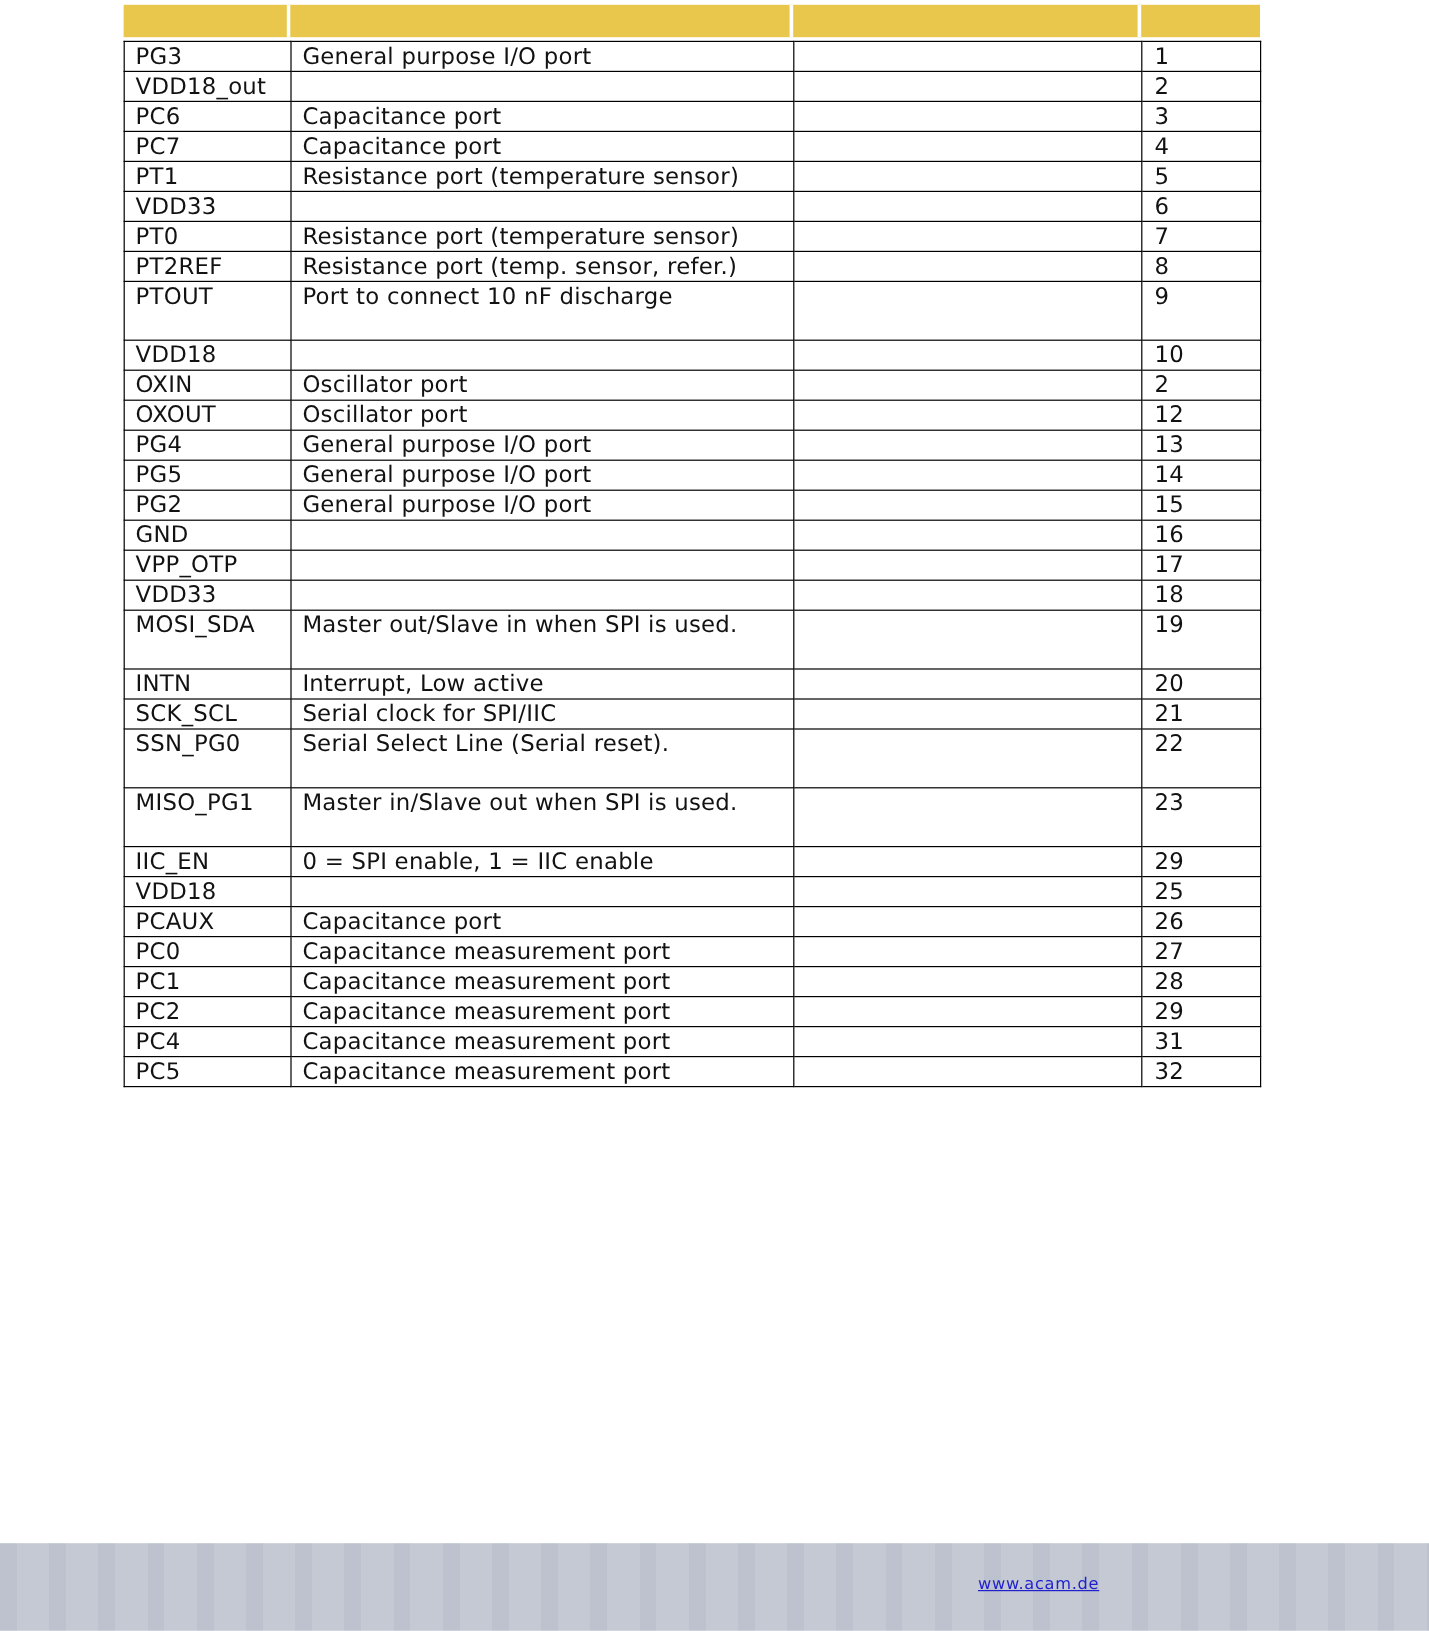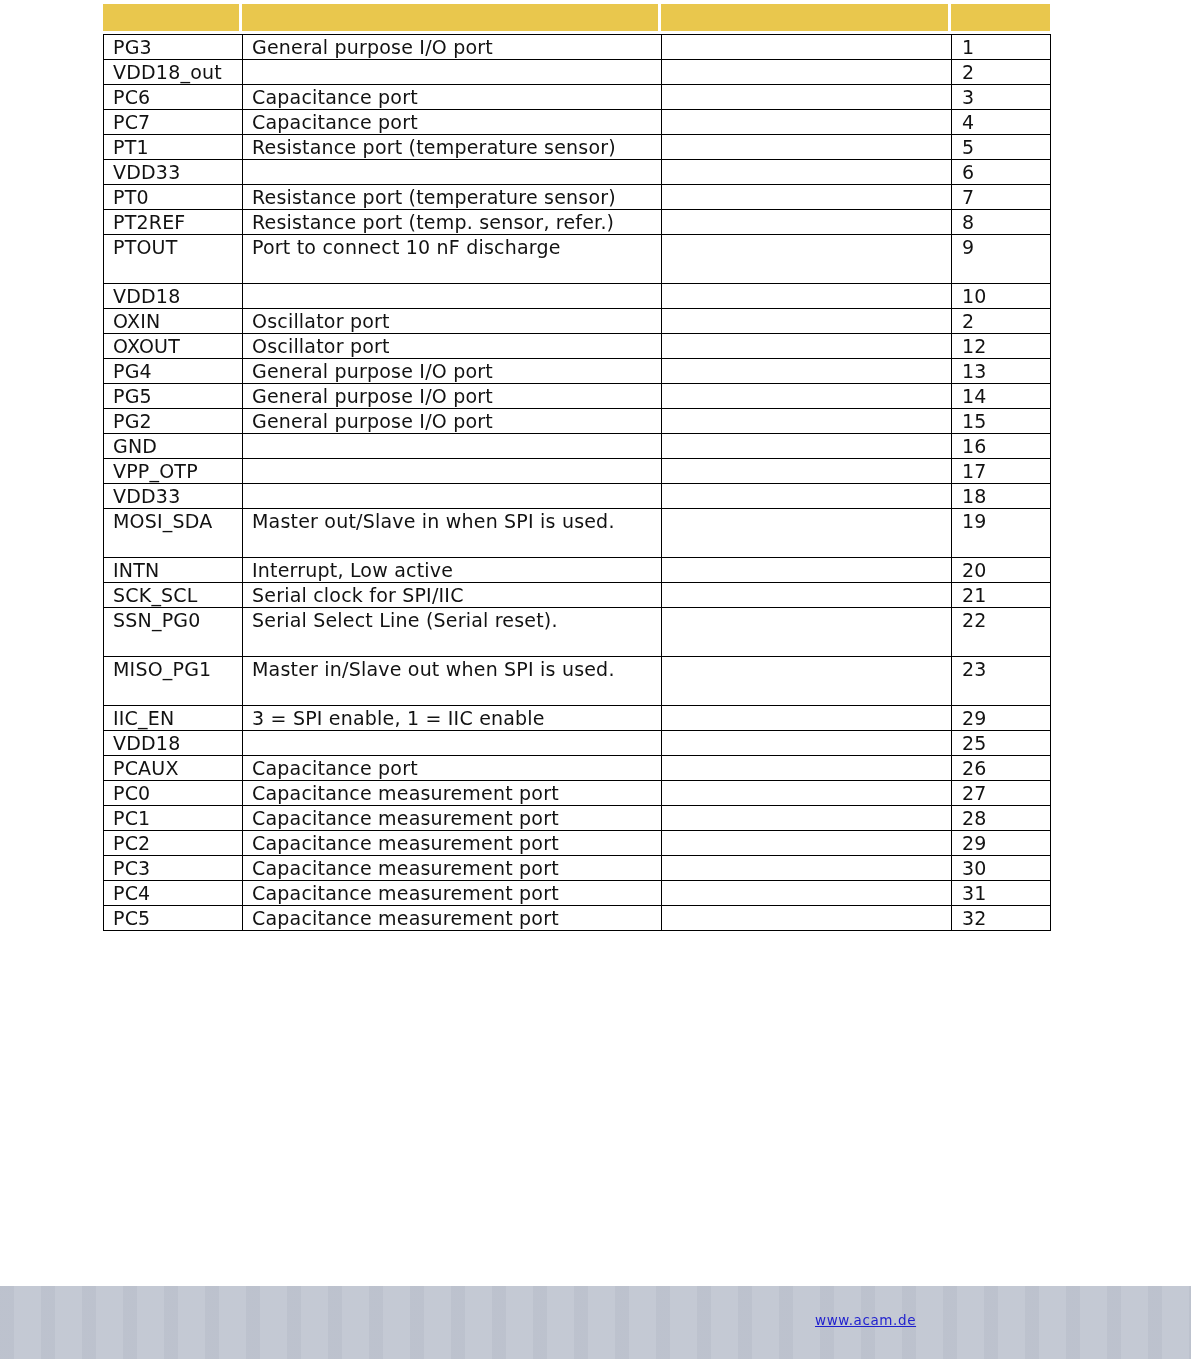--- a/index.html
+++ b/index.html
@@ -223,21 +223,21 @@
           <td>22</td>
         </tr>
         <tr class="tall">
           <td>MISO_PG1</td>
           <td>Master in/Slave out when SPI is used.</td>
           <td></td>
           <td>23</td>
         </tr>
         <tr>
           <td>IIC_EN</td>
-          <td>3 = SPI enable, 1 = IIC enable</td>
+          <td>0 = SPI enable, 1 = IIC enable</td>
           <td></td>
           <td>29</td>
         </tr>
         <tr>
           <td>VDD18</td>
           <td></td>
           <td></td>
           <td>25</td>
         </tr>
         <tr>
@@ -256,26 +256,20 @@
           <td>PC1</td>
           <td>Capacitance measurement port</td>
           <td></td>
           <td>28</td>
         </tr>
         <tr>
           <td>PC2</td>
           <td>Capacitance measurement port</td>
           <td></td>
           <td>29</td>
-        </tr>
-        <tr>
-          <td>PC3</td>
-          <td>Capacitance measurement port</td>
-          <td></td>
-          <td>30</td>
         </tr>
         <tr>
           <td>PC4</td>
           <td>Capacitance measurement port</td>
           <td></td>
           <td>31</td>
         </tr>
         <tr>
           <td>PC5</td>
           <td>Capacitance measurement port</td>

